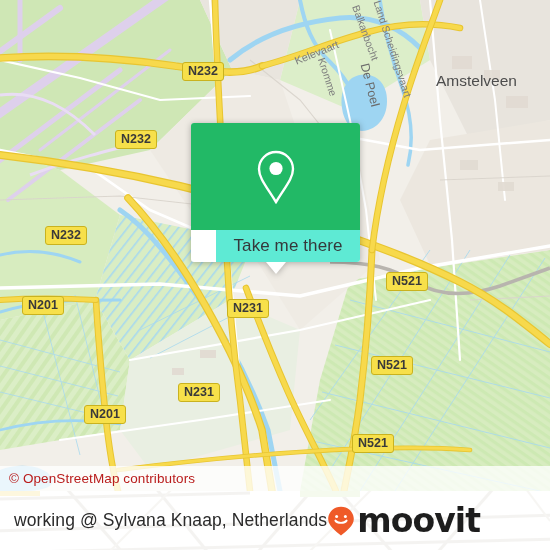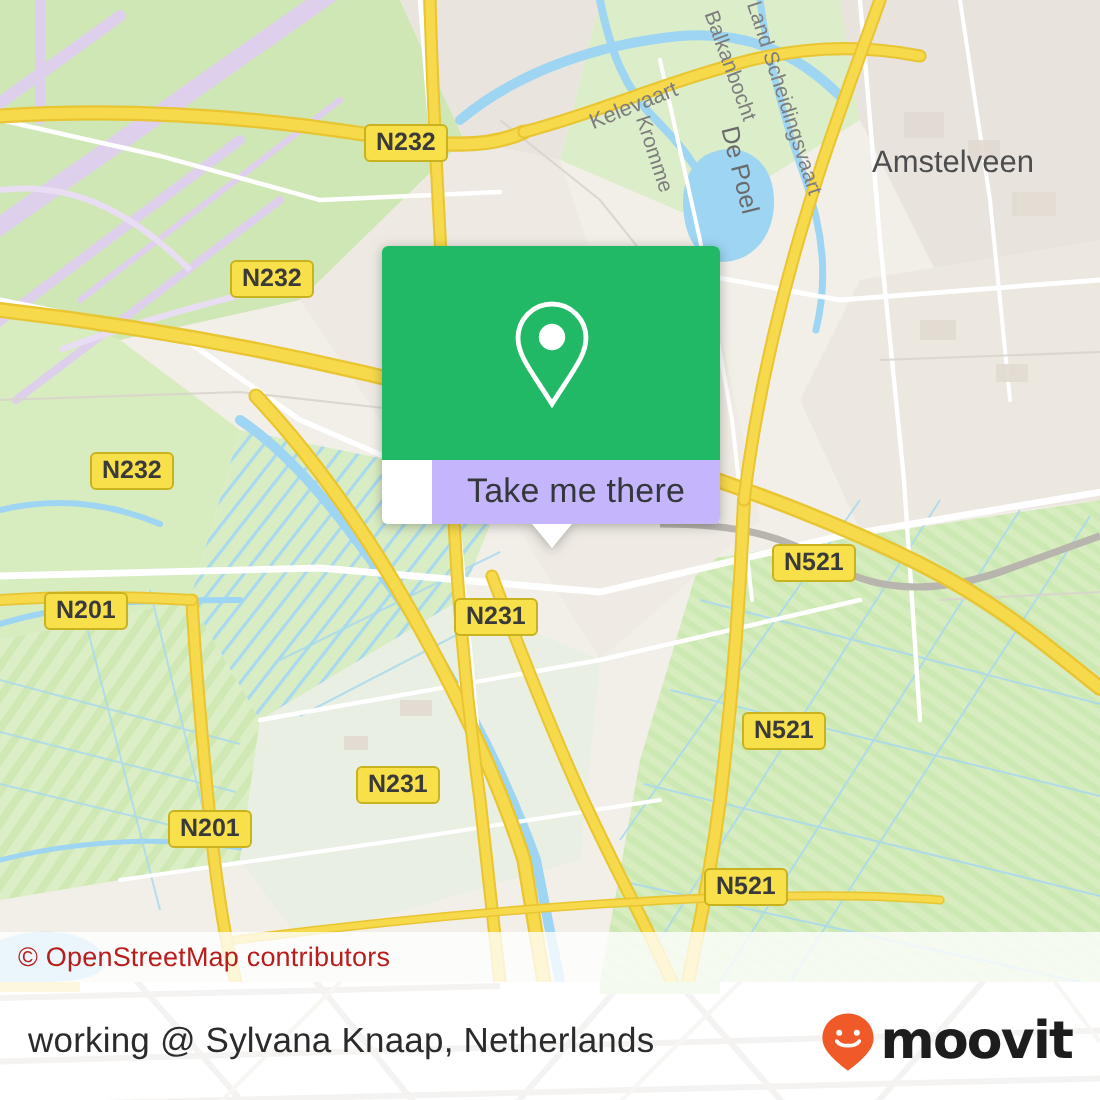--- a/index.html
+++ b/index.html
@@ -56,21 +56,21 @@
     background: #ffffff;
   }
   .popup-green {
     height: 107px;
     background: #22b966;
     display: flex; align-items: center; justify-content: center;
   }
   .popup-pin { width: 46px; height: 56px; display:block; }
   .popup-foot {
     height: 32px;
-    background: #c4b5fd;
+    background: #5eead4;
     display: flex; align-items: center; justify-content: center; margin-left: 25px;
   }
   .popup-foot .cta {
     font-size: 17px;
     color: #35383b;
     letter-spacing: 0.1px;
   }
   .popup-tail {
     position: absolute;
     left: 50%; top: 139px;
@@ -86,33 +86,33 @@
     position: absolute;
     left: 0; top: 491px;
     width: 550px; height: 59px;
     background: #ffffff;
     overflow: hidden;
   }
   .footer-bg { position: absolute; left: 0; top: 0; opacity: 0.30; }
   .footer-row {
     position: relative;
     width: 100%; height: 100%;
-    display: flex; align-items: center; justify-content: space-between;
+    display: flex; align-items: center; justify-content: flex-start;
     padding: 0 14px 0 14px;
   }
   .footer-title {
     font-size: 17.5px;
     color: #2b2b2b;
     white-space: nowrap;
     letter-spacing: 0.1px;
   }
   .brand { display: flex; align-items: center; gap: 2px; }
   .brand-pin { width: 28px; height: 30px; display: block; }
   .brand-word {
-    font-size: 26px;
+    font-size: 33px;
     font-weight: bold;
     color: #1d1d1d;
     letter-spacing: -0.9px;
     line-height: 1;
     font-family: "DejaVu Sans", sans-serif;
   }
 
   
   .mlabel { font-family: "Liberation Sans", sans-serif; }
 </style>

